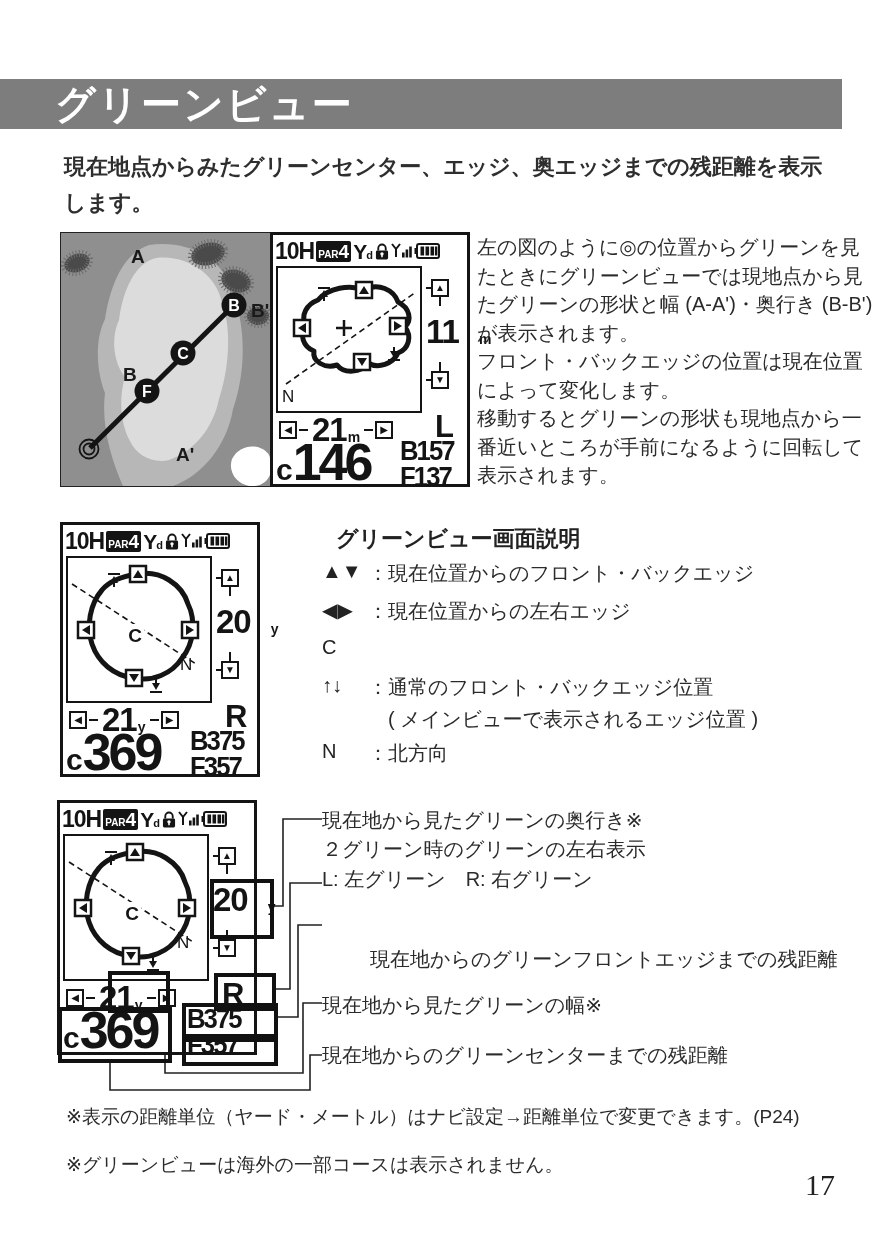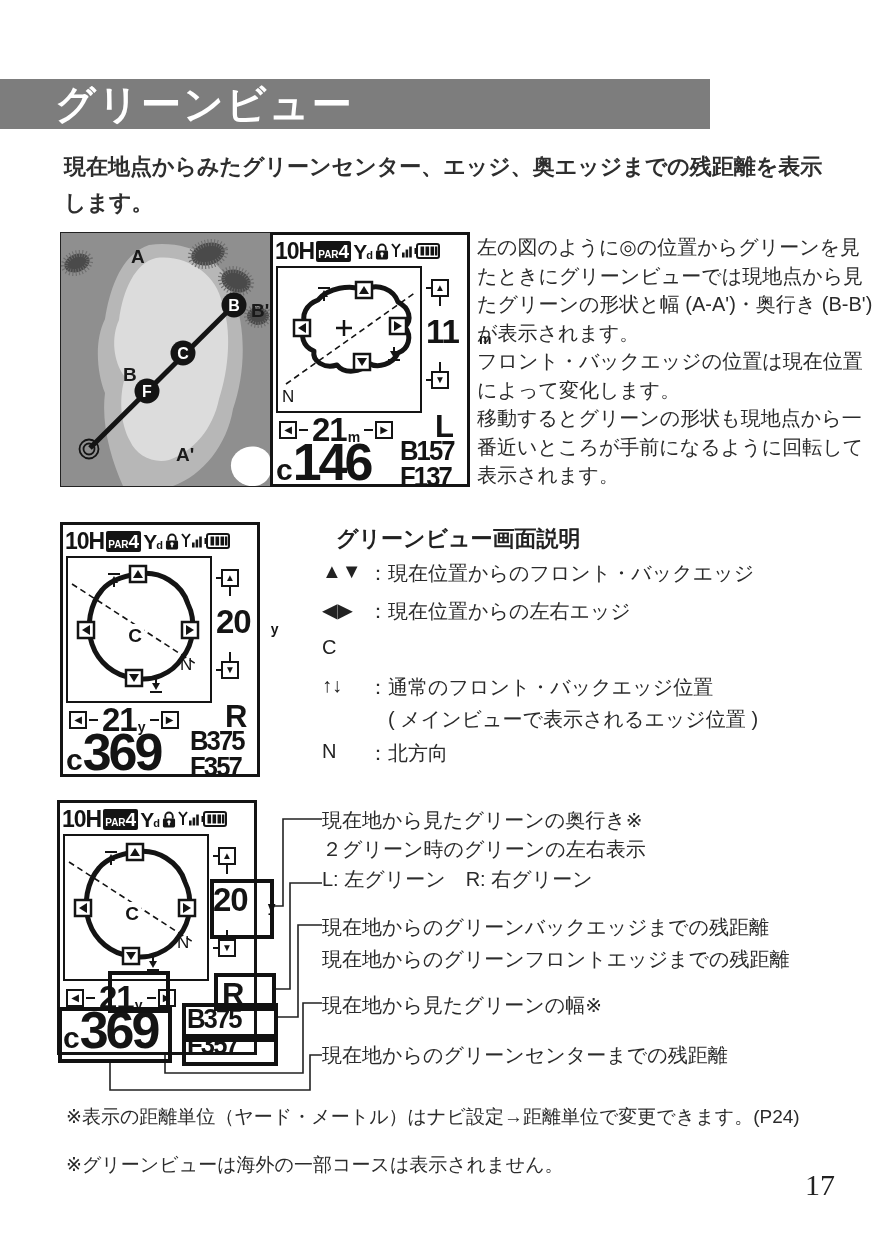--- a/index.html
+++ b/index.html
@@ -1,19 +1,19 @@
 <!DOCTYPE html>
 <html><head>
 <meta charset="utf-8">
 <style>
   html,body{margin:0;padding:0;background:#fff;}
   .page{position:relative;width:875px;height:1241px;background:#fff;overflow:hidden;
         font-family:"Liberation Sans","DejaVu Sans",sans-serif;color:#2b2b2b;}
   
-  .titlebar{position:absolute;left:0;top:79px;width:710px;height:50px;background:#7d7d7d;
+  .titlebar{position:absolute;left:0;top:79px;width:842px;height:50px;background:#7d7d7d;
             display:flex;align-items:center;}
   .titlebar .t{color:#fff;font-size:40px;font-weight:bold;margin-left:55px;letter-spacing:2px;line-height:1;}
   .intro{position:absolute;left:55px;top:140px;width:790px;font-size:22px;font-weight:bold;
          color:#2e2e2e;line-height:36px;}
   .intro p{margin:9px;}
   
   .cap{position:absolute;left:477px;top:233px;width:398px;font-size:20px;line-height:28.5px;color:#2b2b2b;}
   .cap p{margin:0;}
   
   .mappanel{position:absolute;left:60px;top:232px;width:211px;height:255px;border:1px solid #222;box-sizing:border-box;}
@@ -433,22 +433,21 @@
       <div class="obox" style="left:48px;top:168px;width:62px;height:42px;"></div>
       <div class="obox" style="left:154px;top:170px;width:62px;height:38px;"></div>
       <div class="obox" style="left:122px;top:200px;width:96px;height:35px;"></div>
       <div class="obox" style="left:122px;top:235px;width:96px;height:28px;"></div>
       <div class="obox" style="left:-2px;top:204px;width:114px;height:56px;"></div>
     </div>
 
     <div class="callout" style="top:17px;">現在地から見たグリーンの奥行き※</div>
     <div class="callout" style="top:46px;">２グリーン時のグリーンの左右表示</div>
     <div class="callout" style="top:76px;">L: 左グリーン　R: 右グリーン</div>
-    <div class="callout" style="top:124px;">現在地からのグリーンバックエッジまでの残距離</div>
-    <div class="callout" style="top:156px;">現在地からのグリーンフロントエッジまでの残距離</div>
+    <div class="callout" style="top:156px;margin-left:48px;">現在地からのグリーンフロントエッジまでの残距離</div>
     <div class="callout" style="top:202px;">現在地から見たグリーンの幅※</div>
     <div class="callout" style="top:252px;">現在地からのグリーンセンターまでの残距離</div>
   </div>
 
   <div class="notes">
     <p>※表示の距離単位（ヤード・メートル）はナビ設定→距離単位で変更できます。(P24)</p>
     <p>※グリーンビューは海外の一部コースは表示されません。</p>
   </div>
 
   <div class="pageno">17</div>

